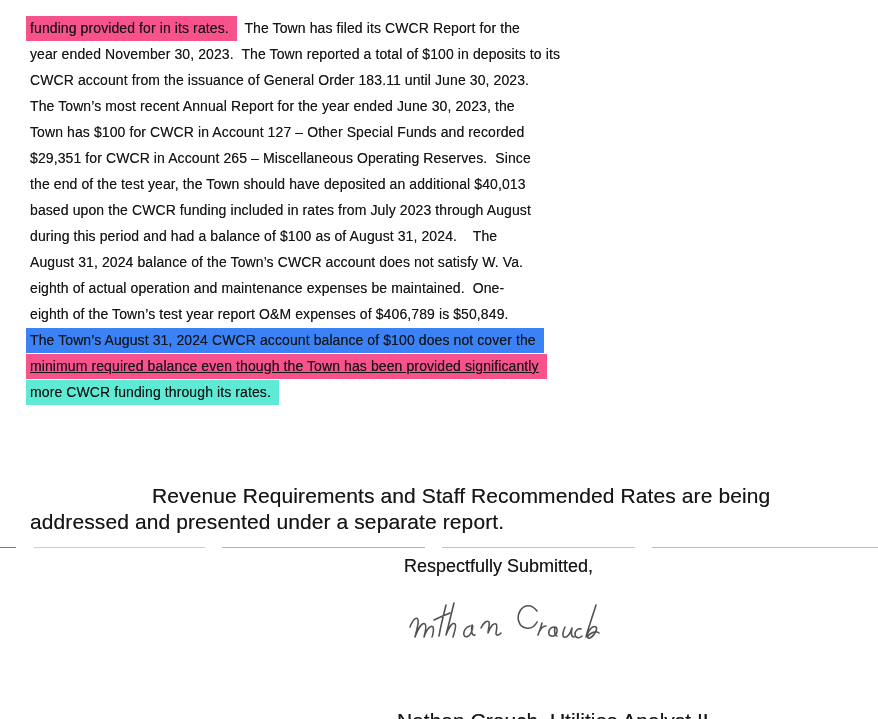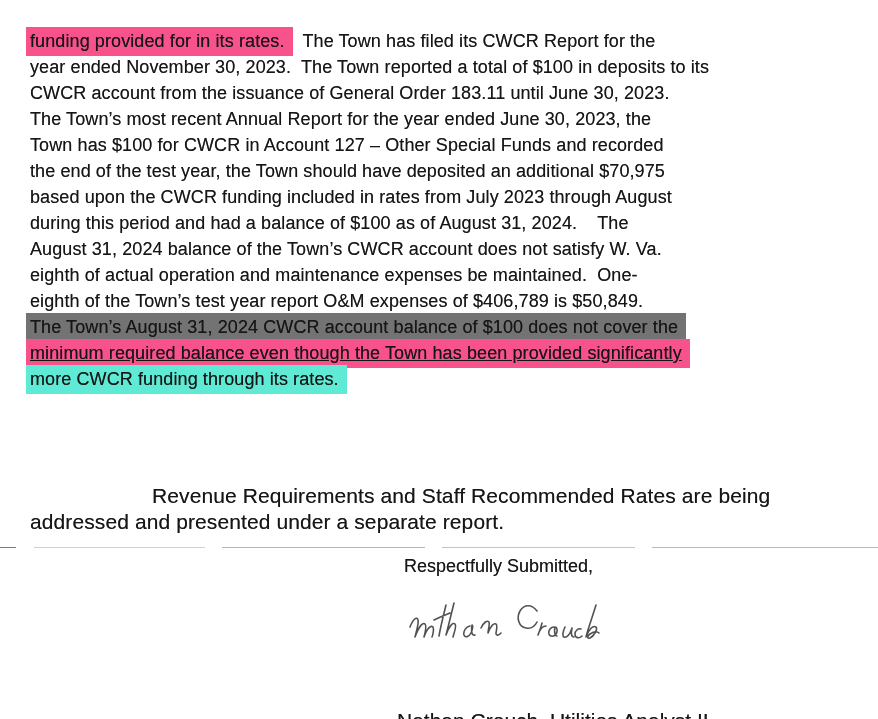--- a/index.html
+++ b/index.html
@@ -9,25 +9,24 @@
     height: 719px;
     background: #ffffff;
     overflow: hidden;
     font-family: "Liberation Sans", sans-serif;
     color: #161616;
   }
   .body-text {
     position: absolute;
     left: 30px;
     top: 15px;
-    font-size: 18px;
+    font-size: 14px;
     line-height: 26px;
     letter-spacing: 0.1px;
     text-shadow: 0 0 0.6px rgba(0,0,0,0.55);
-    margin-top: 13px;
   }
   .line { white-space: pre; height: 26px; }
   .hl {
     background: #F8528C;
     padding: 4px 8px 5px 4px;
     margin-left: -4px;
   }
   .para2 {
     position: absolute;
     left: 30px;
@@ -86,27 +85,28 @@
 <body>
 
 <div class="page">
 
   <div class="body-text">
     <div class="line"><span class="hl" style="background: rgb(248, 82, 140);">funding provided for in its rates.</span><span>  The Town has filed its CWCR Report for the</span></div>
     <div class="line">year ended November 30, 2023.  The Town reported a total of $100 in deposits to its</div>
     <div class="line">CWCR account from the issuance of General Order 183.11 until June 30, 2023.</div>
     <div class="line">The Town’s most recent Annual Report for the year ended June 30, 2023, the</div>
     <div class="line">Town has $100 for CWCR in Account 127 – Other Special Funds and recorded</div>
-    <div class="line">the end of the test year, the Town should have deposited an additional $70,975</div>
+    <div class="line">$29,351 for CWCR in Account 265 – Miscellaneous Operating Reserves.  Since</div>
+    <div class="line">the end of the test year, the Town should have deposited an additional $40,013</div>
     <div class="line">based upon the CWCR funding included in rates from July 2023 through August</div>
     <div class="line">during this period and had a balance of $100 as of August 31, 2024.    The</div>
     <div class="line">August 31, 2024 balance of the Town’s CWCR account does not satisfy W. Va.</div>
     <div class="line">eighth of actual operation and maintenance expenses be maintained.  One-</div>
     <div class="line">eighth of the Town’s test year report O&amp;M expenses of $406,789 is $50,849.</div>
-    <div class="line"><span class="hl" style="background: #737373;">The Town’s August 31, 2024 CWCR account balance of $100 does not cover the</span></div>
+    <div class="line"><span class="hl" style="background: #3b82f6;">The Town’s August 31, 2024 CWCR account balance of $100 does not cover the</span></div>
     <div class="line"><span class="hl" style="background: rgb(248, 82, 140); text-decoration: underline;">minimum required balance even though the Town has been provided significantly</span></div>
     <div class="line"><span class="hl" style="background: #5eead4;">more CWCR funding through its rates.</span></div>
   </div>
 
   <div class="para2">
     <div class="line indent">Revenue Requirements and Staff Recommended Rates are being</div>
     <div class="line">addressed and presented under a separate report.</div>
   </div>
 
   <div class="scan-line"></div>

